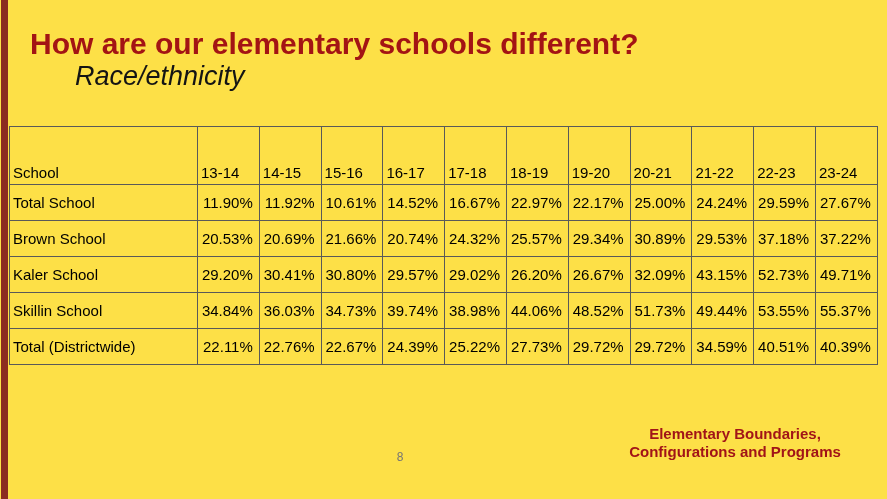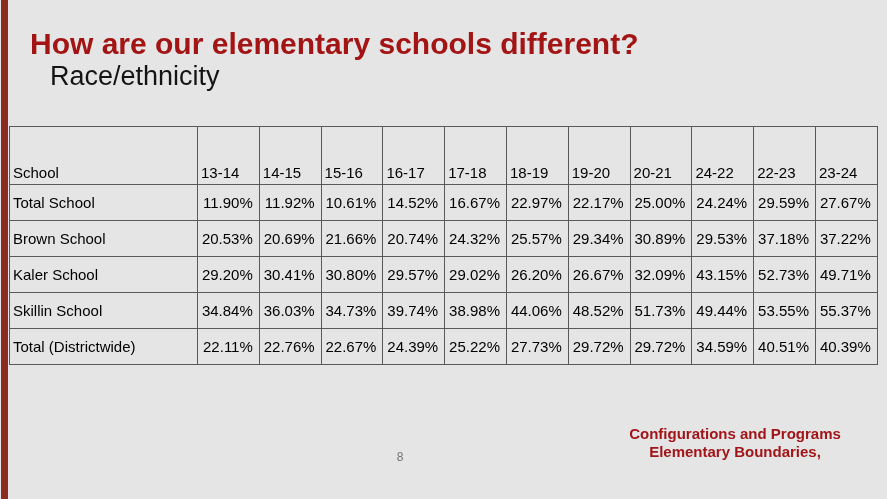--- a/index.html
+++ b/index.html
@@ -5,41 +5,42 @@
   * { margin: 0; padding: 0; box-sizing: border-box; }
   html, body { background: #ffffff; }
   body {
     font-family: "Liberation Sans", sans-serif;
     width: 887px; height: 499px;
     position: relative;
     overflow: hidden;
   }
   .slide {
     position: absolute; inset: 0;
-    background: #e5e5e5;
+    background: #fde047;
   }
   .accent-bar {
     position: absolute;
     left: 1px; top: 0;
     width: 7px; height: 499px;
     background: #8c2c20;
   }
   .title {
     position: absolute;
     left: 30px; top: 27px;
     font-size: 30px;
     font-weight: bold;
     color: #a31414;
     white-space: nowrap;
     letter-spacing: 0px;
   }
   .subtitle {
     position: absolute;
-    left: 50px; top: 61px;
+    left: 75px; top: 61px;
     font-size: 27px;
+    font-style: italic;
     color: #141414;
     white-space: nowrap;
   }
   table.data-table {
     position: absolute;
     left: 9px; top: 126px;
     width: 868px;
     border-collapse: collapse;
     table-layout: fixed;
     font-size: 15px;
@@ -120,21 +121,21 @@
       <tr>
           <th>School</th>
           <th>13-14</th>
           <th>14-15</th>
           <th>15-16</th>
           <th>16-17</th>
           <th>17-18</th>
           <th>18-19</th>
           <th>19-20</th>
           <th>20-21</th>
-          <th>24-22</th>
+          <th>21-22</th>
           <th>22-23</th>
           <th>23-24</th>
         </tr>
     </thead>
     <tbody>
         <tr>
           <td class="label-cell">Total School</td>
           <td class="value-cell">11.90%</td>
           <td class="value-cell">11.92%</td>
           <td class="value-cell">10.61%</td>
@@ -202,17 +203,17 @@
           <td class="value-cell">34.59%</td>
           <td class="value-cell">40.51%</td>
           <td class="value-cell">40.39%</td>
         </tr>
       </tbody>
   </table>
 
   <div class="page-number">8</div>
 
   <div class="footer-note">
+    <div class="bold-line">Elementary Boundaries,</div>
     <div class="bold-line">Configurations and Programs</div>
-    <div class="bold-line">Elementary Boundaries,</div>
   </div>
 
 </div>
 
 </body></html>

